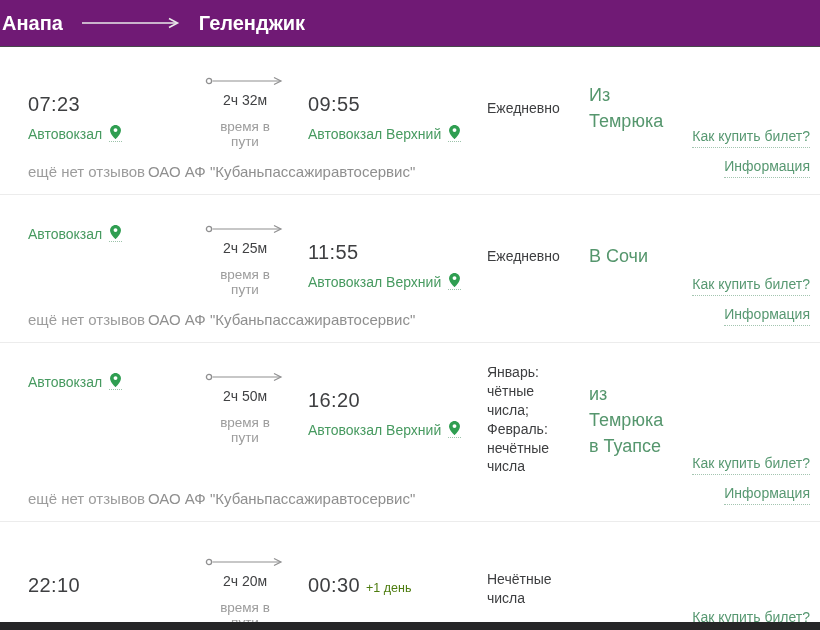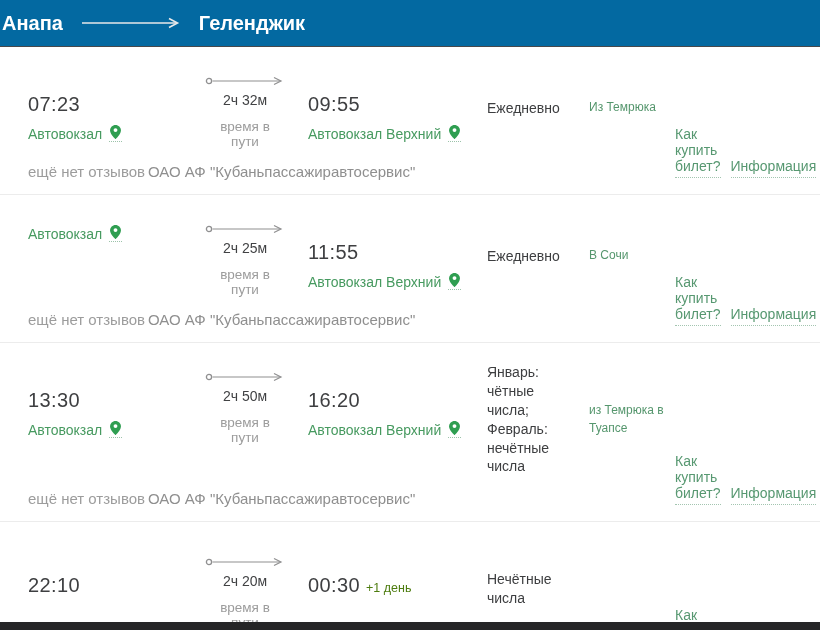--- a/index.html
+++ b/index.html
@@ -12,21 +12,21 @@
   .page {
     position: relative;
     width: 820px;
     height: 630px;
     overflow: hidden;
     background: #ffffff;
   }
   
   .route-header {
     height: 47px;
-    background: #0369a1;
+    background: #701a75;
     border-bottom: 1px solid #47484b;
     display: flex;
     align-items: center;
     color: #ffffff;
     font-size: 20px;
     font-weight: bold;
     padding-left: 2px;
   }
   .route-header .arrow-wrap { margin: 0 16px 0 18px; display: flex; align-items: center; }
   
@@ -36,23 +36,23 @@
     grid-template-rows: auto auto;
     padding: 20px 10px 14px 28px;
     border-bottom: 1px solid #ececec;
   }
   .row.last-row { padding-top: 26px; }
   .c-dep  { grid-column: 1; grid-row: 1; align-self: start; }
   .c-dur  { grid-column: 2; grid-row: 1; align-self: start; padding-top: 5px; }
   .c-arr  { grid-column: 3; grid-row: 1; align-self: start; }
   .c-freq { grid-column: 4; grid-row: 1; align-self: center; font-size: 14px; color: #3d3e40; line-height: 1.35; }
   .c-note { grid-column: 5; grid-row: 1; align-self: center; padding-left: 14px;
-            font-size: 12px; color: #55966d; line-height: 1.45; }
+            font-size: 18px; color: #55966d; line-height: 1.45; }
   .c-links{ grid-column: 6; grid-row: 1 / 3; align-self: end; justify-self: end;
-            display: flex; flex-direction: row; align-items: flex-end; gap: 10px;
+            display: flex; flex-direction: column; align-items: flex-end; gap: 10px;
             padding-bottom: 2px; }
   .c-footer{ grid-column: 1 / 6; grid-row: 2; display: flex; align-items: baseline;
              margin-top: 14px; font-size: 15px; }
   .time { font-size: 20px; letter-spacing: 0.4px; color: #3e3f41; line-height: 22px; margin-top: 26px; }
   .nextday { font-size: 12.5px; color: #4d7c0f; margin-left: 6px; letter-spacing: 0; }
   .station { margin-top: 9px; font-size: 14px; color: #479a60; display: flex; align-items: flex-end; cursor: pointer; }
   .pin-wrap { margin-left: 7px; border-bottom: 1px dotted #9cc3aa; padding-bottom: 1px; line-height: 0; }
   .dur-val { font-size: 14px; color: #414244; text-align: center; width: 80px; margin-top: 2px; }
   .dur-cap { font-size: 13.5px; color: #9c9c9c; text-align: center; width: 80px; margin-top: 11px; }
   .g-link { font-size: 14px; color: #579871; text-decoration: none;
@@ -171,21 +171,20 @@
       <a class="g-link">Информация</a>
     </div>
     <div class="c-footer">
       <span class="reviews">ещё нет отзывов</span>
       <span class="carrier">ОАО АФ "Кубаньпассажиравтосервис"</span>
     </div>
   </div>
 
   <div class="row">
     <div class="c-dep">
-      <div class="time">13:30</div>
       <div class="station">
         <span>Автовокзал</span>
         <span class="pin-wrap">
           <svg width="13" height="16" viewBox="0 0 24 28">
               <path d="M12 1C6.5 1 2 5.5 2 11c0 7.2 10 16 10 16s10-8.8 10-16C22 5.5 17.5 1 12 1z" fill="#2f9e51"></path>
               <circle cx="12" cy="10.5" r="3.6" fill="#fff"></circle>
             </svg>
         </span>
       </div>
     </div>

